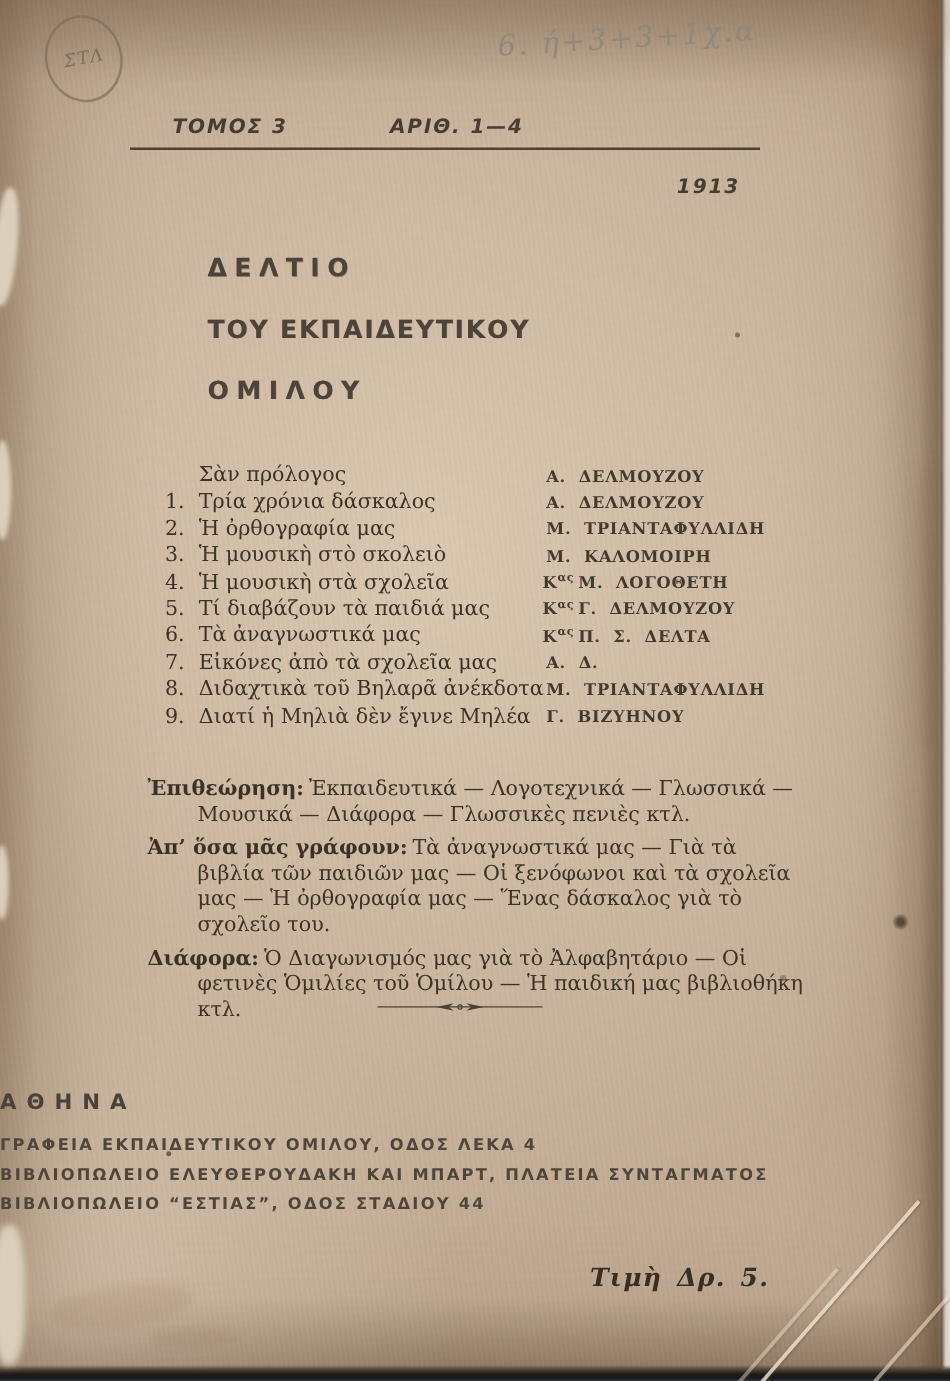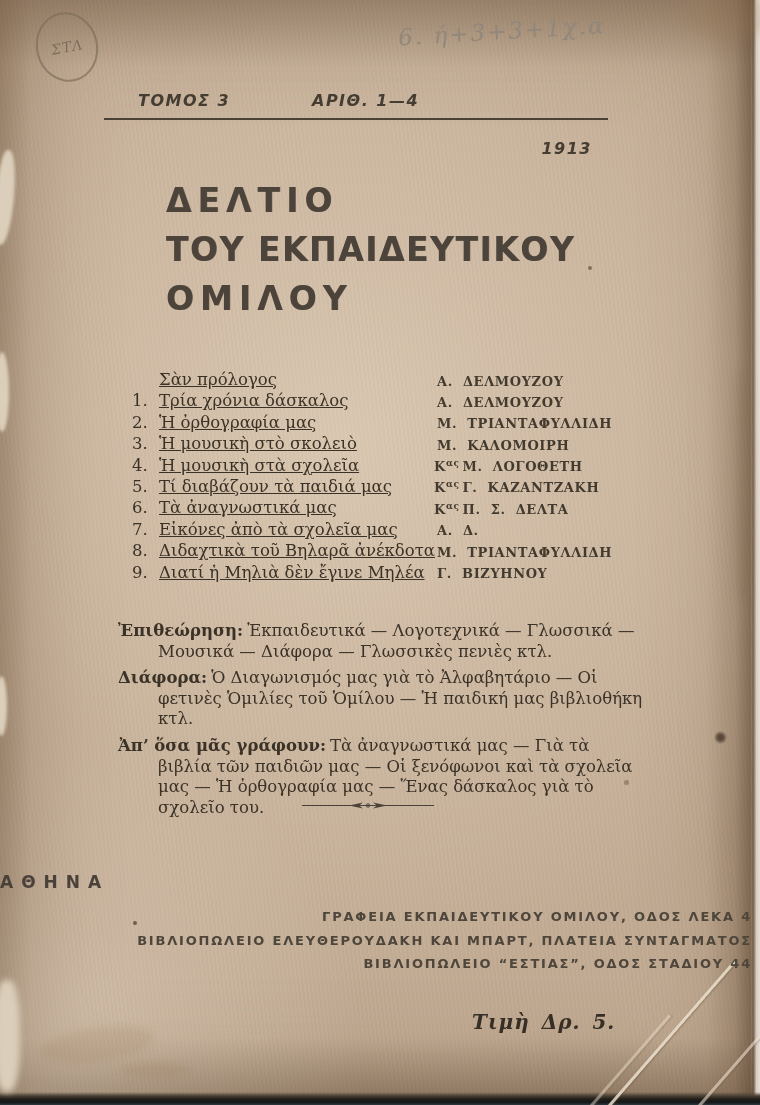--- a/index.html
+++ b/index.html
@@ -62,49 +62,49 @@
   
   .masthead { position:absolute; left:104px; top:84px; width:504px; height:36px;
     border-bottom:2.5px solid #4b4236;
     font-family:"DejaVu Sans", sans-serif; font-weight:bold; font-size:16px;
     letter-spacing:1.5px; color:#453d31;font-style:italic; }
   .masthead .m-vol   { position:absolute; left:34px;  top:7px; }
   .masthead .m-issue { position:absolute; left:208px; top:7px; }
   .masthead .m-year  { position:absolute; right:16px; top:7px;margin-top:48px; }
 
   
-  .title { position:absolute; left:166px; top:176px; color:#4c443a;
-    font-family:"DejaVu Sans", sans-serif; font-weight:bold; font-size:33px; line-height:49px;
+  .title { position:absolute; left:166px; top:190px; color:#4c443a;
+    font-family:"DejaVu Sans", sans-serif; font-weight:bold; font-size:20px; line-height:49px;
     text-shadow:.4px .4px 0 rgba(76,68,58,.55); }
   .title .t1 { letter-spacing:6px; }
   .title .t2 { letter-spacing:1.5px; }
   .title .t3 { letter-spacing:6px; }
 
   
   .toc { position:absolute; left:132px; top:370px; width:492px;
     font-family:"DejaVu Serif", serif; font-size:16.5px; color:#3b3227; }
-  .toc-row { position:relative; height:21.4px; white-space:nowrap;text-decoration:underline; }
+  .toc-row { position:relative; height:21.4px; white-space:nowrap; }
   .toc-num { display:inline-block; width:27px; }
   .toc-author { position:absolute; left:302px; top:2.5px;
     font-size:13px; font-weight:bold; letter-spacing:.6px; word-spacing:5px; color:#423a2e; white-space:nowrap; }
   .toc-author sup { font-size:9px; font-weight:bold; margin-right:3px; }
 
   
   .sections { position:absolute; left:118px; top:588px; width:527px;
     font-family:"DejaVu Serif", serif; font-size:16.5px; line-height:20.6px; color:#3b3227;margin-top:33px; }
   .sections p { margin:0 0 6px; padding-left:40px; text-indent:-40px; }
   .sections .lbl { font-weight:bold; margin-right:4px; }
 
   
   .divider { position:absolute; left:302px; top:799px; width:132px; height:12px; }
   .divider .rule { position:absolute; left:0; right:0; top:5.5px; border-top:1px solid #4a4237; }
   .divider svg { position:absolute; left:46px; top:1px; }
   .imprint-city { position:absolute; left:0; right:8px; top:872px; text-align:left;
     font-family:"DejaVu Sans", sans-serif; font-size:17px; font-weight:bold; letter-spacing:8px; color:#4a423a; }
-  .imprint-lines { position:absolute; left:0; right:8px; top:905px; text-align:right;
+  .imprint-lines { position:absolute; left:0; right:8px; top:905px; text-align:left;
     font-family:"DejaVu Sans", sans-serif; font-size:13px; font-weight:bold; letter-spacing:1.8px;
     line-height:23.5px; color:#4e463b; }
 
   
   .price { position:absolute; left:472px; top:1010px;
     font:bold italic 20px "DejaVu Serif", serif; color:#372f26; letter-spacing:1px; word-spacing:4px; }
 </style>
 </head>
 <body>
 
@@ -162,21 +162,21 @@
     <div class="toc-row">
       <span class="toc-num">3.</span><span class="toc-title">Ἡ μουσικὴ στὸ σκολειὸ</span>
       <span class="toc-author"><span></span><sup></sup><span>Μ. ΚΑΛΟΜΟΙΡΗ</span></span>
     </div>
     <div class="toc-row">
       <span class="toc-num">4.</span><span class="toc-title">Ἡ μουσικὴ στὰ σχολεῖα</span>
       <span class="toc-author"><span>Κ</span><sup>ας</sup><span>Μ. ΛΟΓΟΘΕΤΗ</span></span>
     </div>
     <div class="toc-row">
       <span class="toc-num">5.</span><span class="toc-title">Τί διαβάζουν τὰ παιδιά μας</span>
-      <span class="toc-author"><span>Κ</span><sup>ας</sup><span>Γ. ΚΑΖΑΝΤΖΑΚΗ</span></span>
+      <span class="toc-author"><span>Κ</span><sup>ας</sup><span>Γ. ΔΕΛΜΟΥΖΟΥ</span></span>
     </div>
     <div class="toc-row">
       <span class="toc-num">6.</span><span class="toc-title">Τὰ ἀναγνωστικά μας</span>
       <span class="toc-author"><span>Κ</span><sup>ας</sup><span>Π. Σ. ΔΕΛΤΑ</span></span>
     </div>
     <div class="toc-row">
       <span class="toc-num">7.</span><span class="toc-title">Εἰκόνες ἀπὸ τὰ σχολεῖα μας</span>
       <span class="toc-author"><span></span><sup></sup><span>Α. Δ.</span></span>
     </div>
     <div class="toc-row">
@@ -184,22 +184,22 @@
       <span class="toc-author"><span></span><sup></sup><span>Μ. ΤΡΙΑΝΤΑΦΥΛΛΙΔΗ</span></span>
     </div>
     <div class="toc-row">
       <span class="toc-num">9.</span><span class="toc-title">Διατί ἡ Μηλιὰ δὲν ἔγινε Μηλέα</span>
       <span class="toc-author"><span></span><sup></sup><span>Γ. ΒΙΖΥΗΝΟΥ</span></span>
     </div>
   </div>
 
   <div class="sections">
     <p><span class="lbl">Ἐπιθεώρηση:</span><span>Ἐκπαιδευτικά — Λογοτεχνικά — Γλωσσικά — Μουσικά — Διάφορα — Γλωσσικὲς πενιὲς κτλ.</span></p>
+    <p><span class="lbl">Ἀπ’ ὅσα μᾶς γράφουν:</span><span>Τὰ ἀναγνωστικά μας — Γιὰ τὰ βιβλία τῶν παιδιῶν μας — Οἱ ξενόφωνοι καὶ τὰ σχολεῖα μας — Ἡ ὀρθογραφία μας — Ἕνας δάσκαλος γιὰ τὸ σχολεῖο του.</span></p>
     <p><span class="lbl">Διάφορα:</span><span>Ὁ Διαγωνισμός μας γιὰ τὸ Ἀλφαβητάριο — Οἱ φετινὲς Ὁμιλίες τοῦ Ὁμίλου — Ἡ παιδική μας βιβλιοθήκη κτλ.</span></p>
-    <p><span class="lbl">Ἀπ’ ὅσα μᾶς γράφουν:</span><span>Τὰ ἀναγνωστικά μας — Γιὰ τὰ βιβλία τῶν παιδιῶν μας — Οἱ ξενόφωνοι καὶ τὰ σχολεῖα μας — Ἡ ὀρθογραφία μας — Ἕνας δάσκαλος γιὰ τὸ σχολεῖο του.</span></p>
   </div>
 
   <div class="divider">
     <div class="rule"></div>
     <svg width="40" height="11" viewBox="0 0 40 11">
       <path d="M1,5.5 L15,2.5 L11,5.5 L15,8.5 Z" fill="#4a4237"></path>
       <circle cx="20" cy="5.5" r="1.7" fill="none" stroke="#4a4237" stroke-width="1"></circle>
       <path d="M39,5.5 L25,2.5 L29,5.5 L25,8.5 Z" fill="#4a4237"></path>
     </svg>
   </div>

